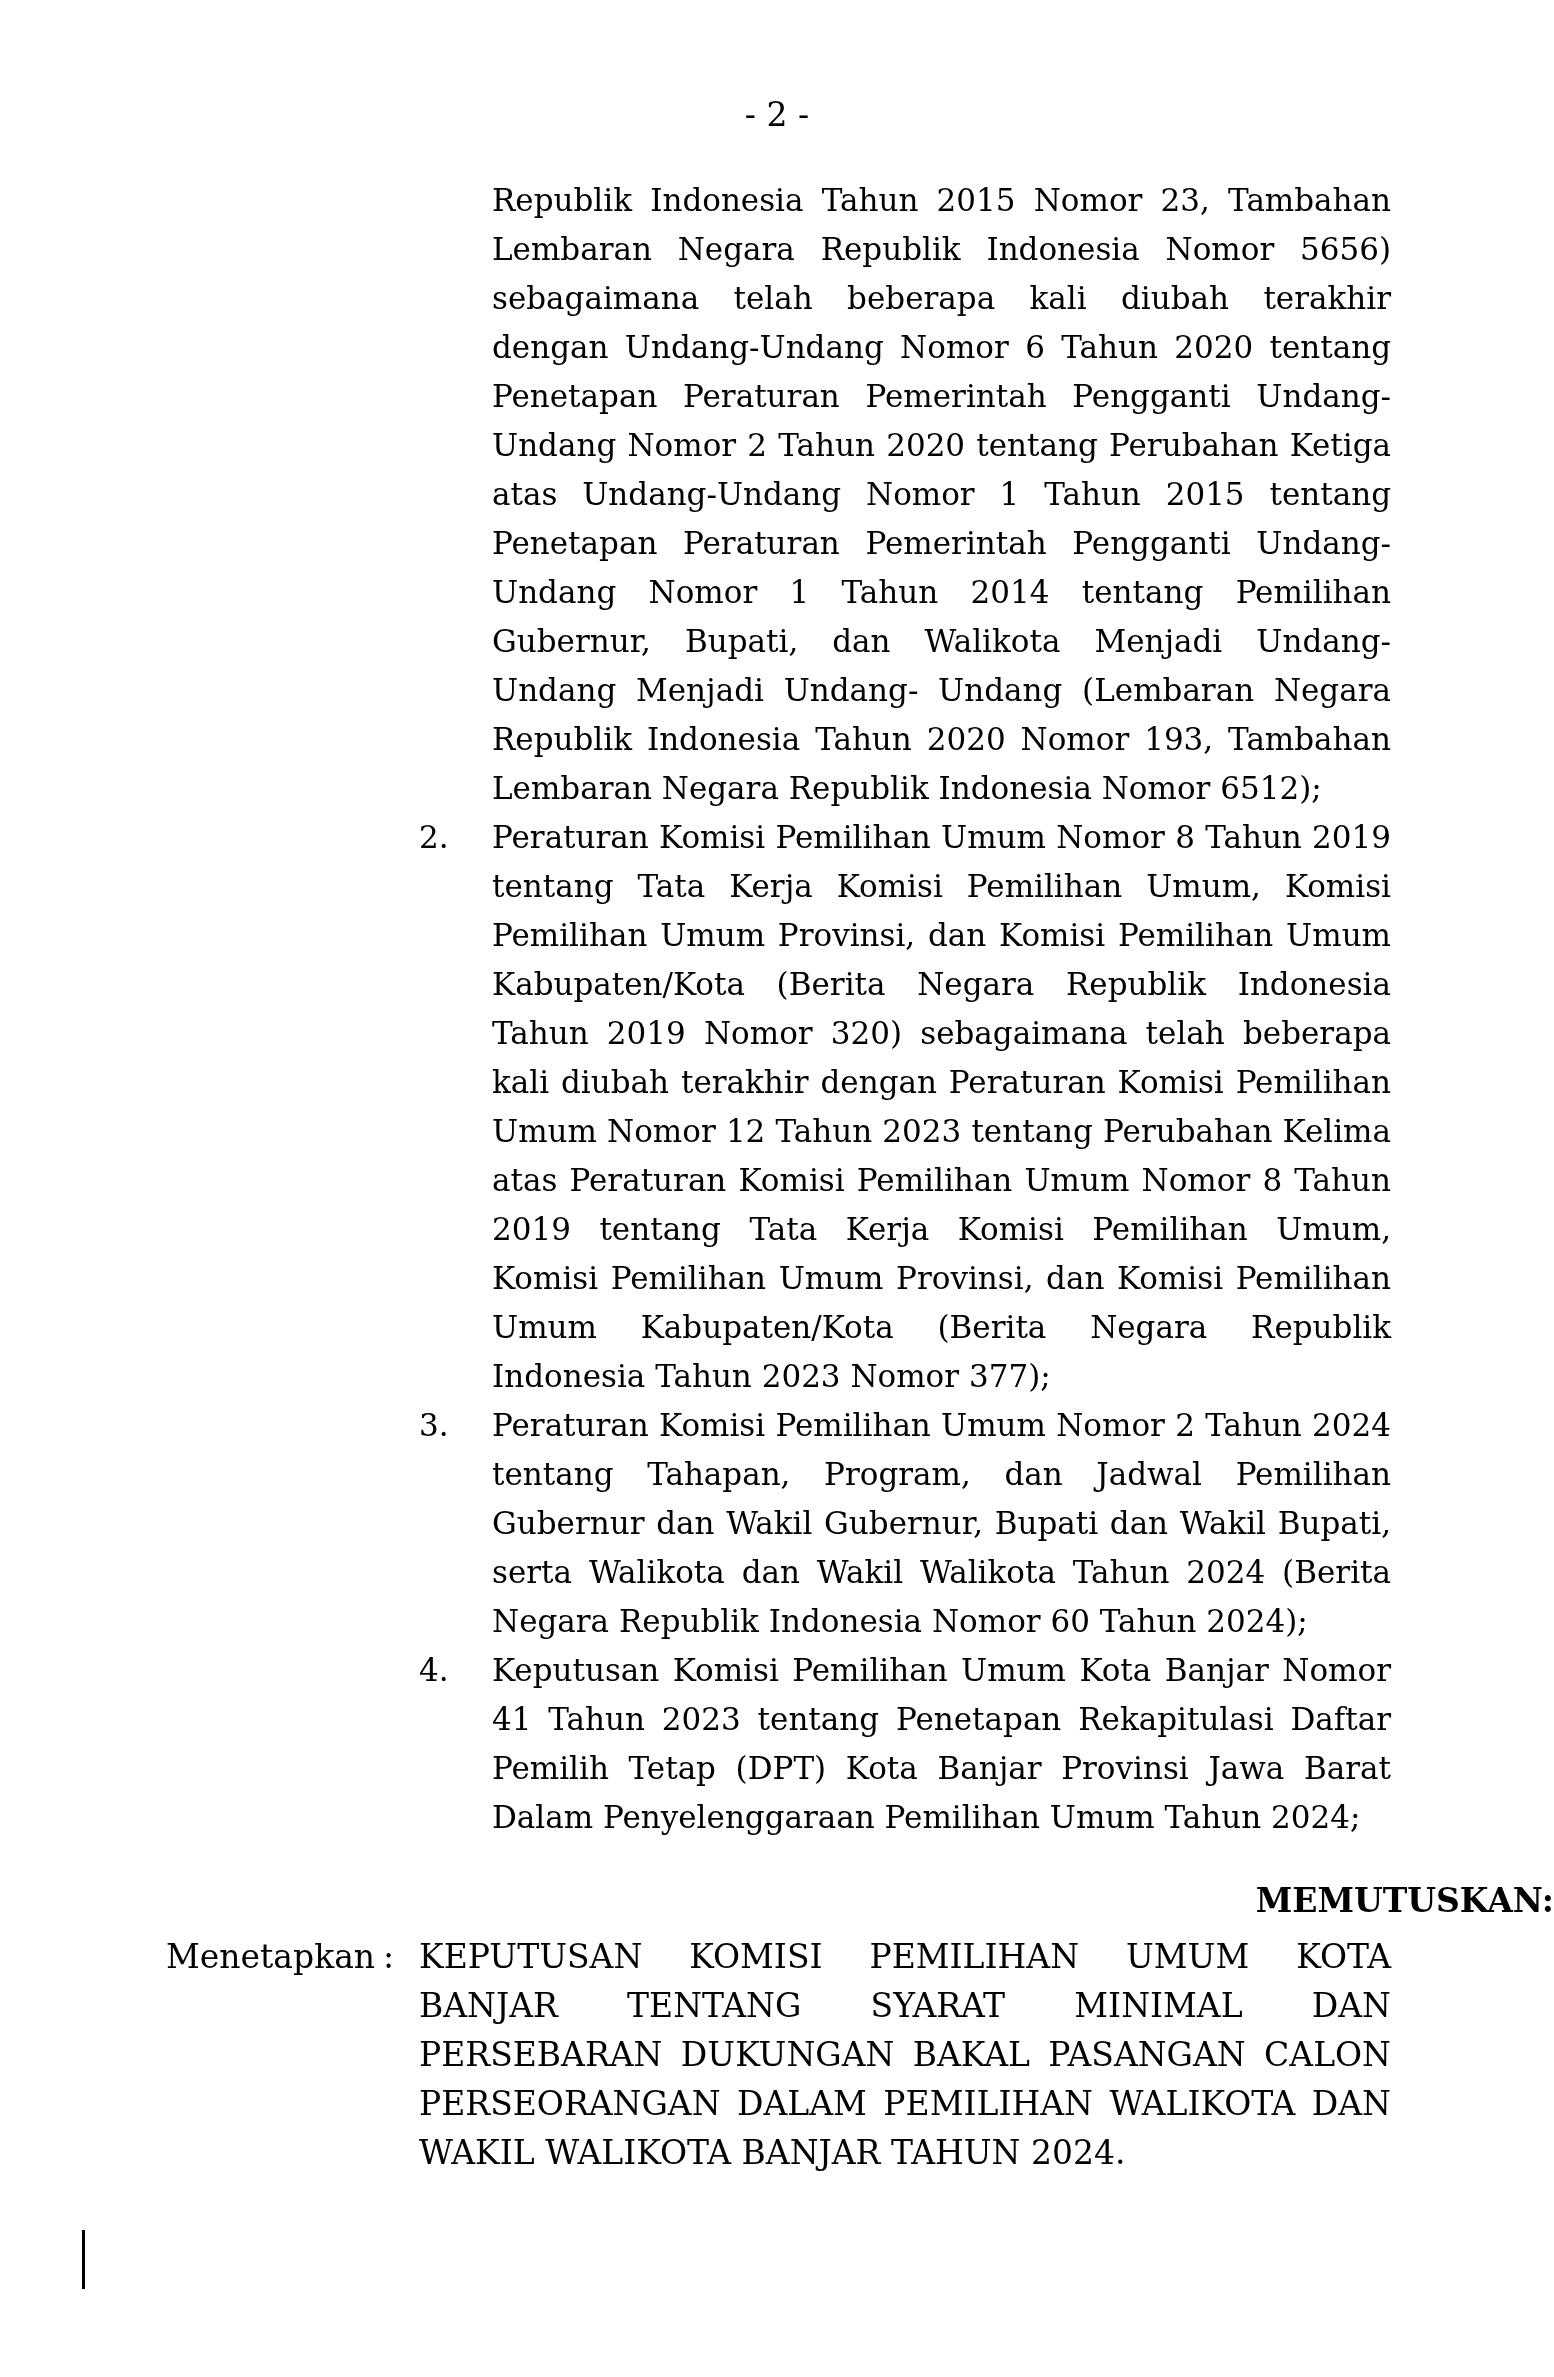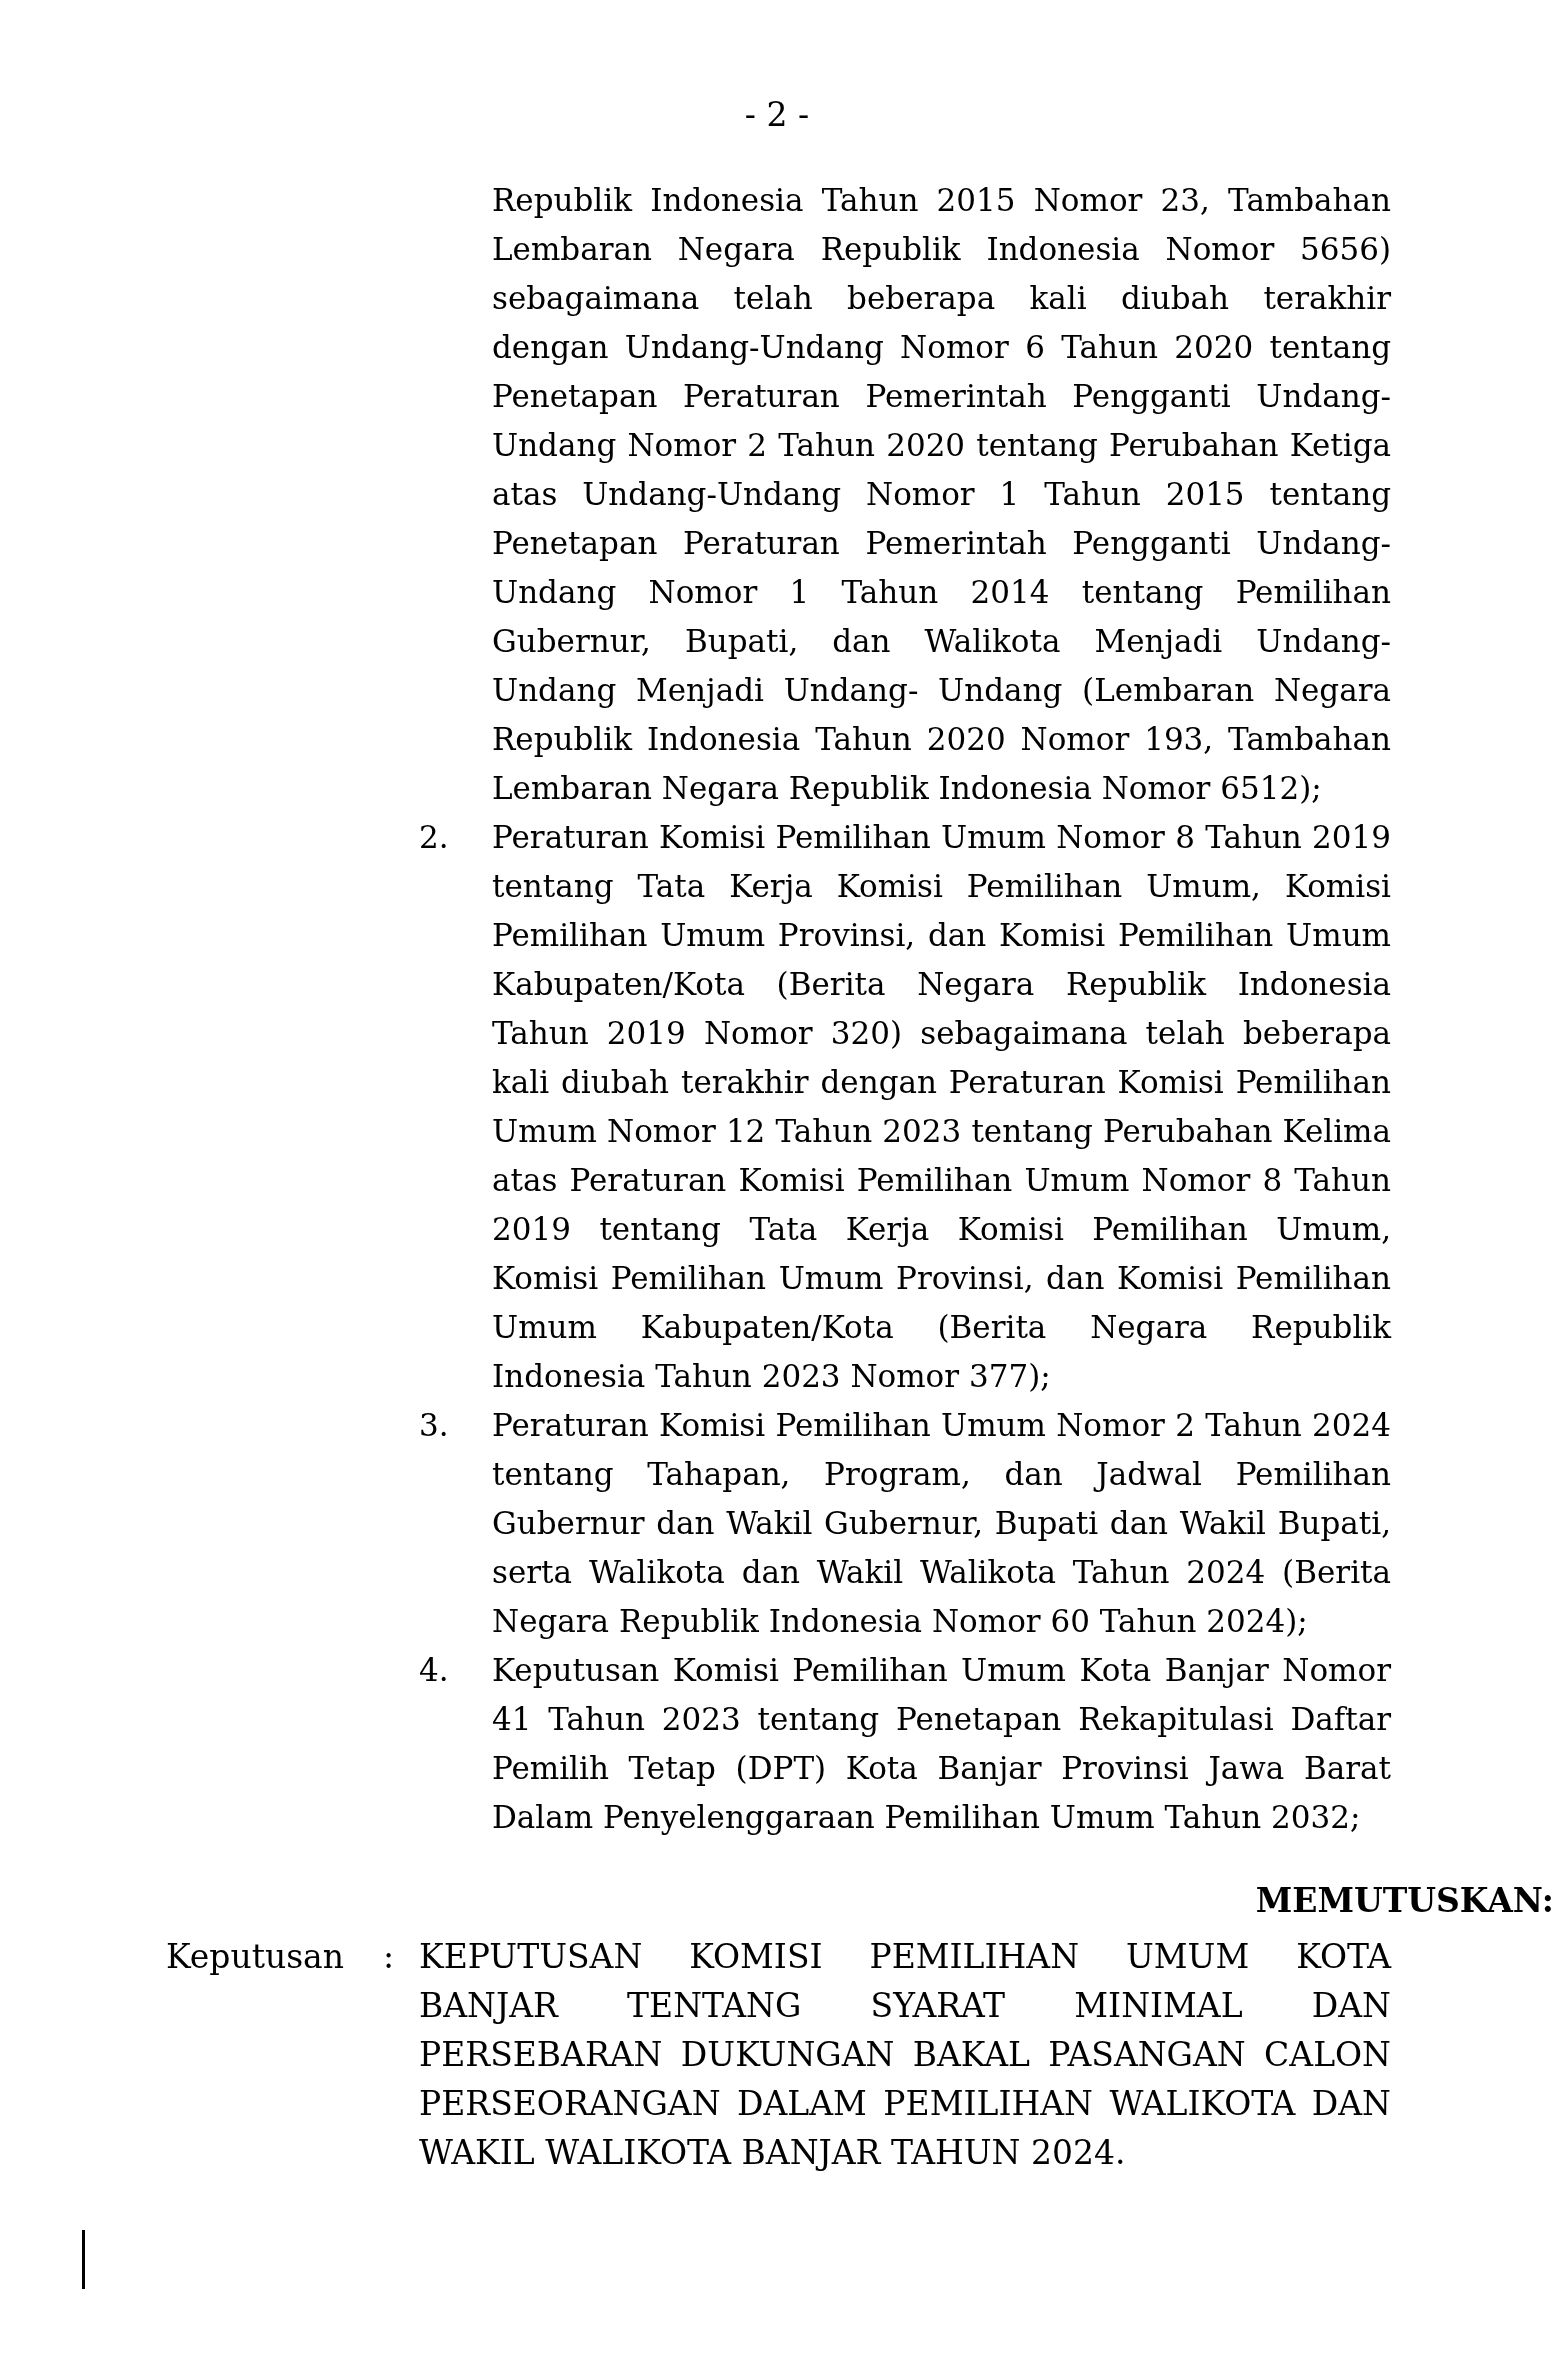--- a/index.html
+++ b/index.html
@@ -108,29 +108,29 @@
         <div>Peraturan Komisi Pemilihan Umum Nomor 8 Tahun 2019 tentang Tata Kerja Komisi Pemilihan Umum, Komisi Pemilihan Umum Provinsi, dan Komisi Pemilihan Umum Kabupaten/Kota (Berita Negara Republik Indonesia Tahun 2019 Nomor 320) sebagaimana telah beberapa kali diubah terakhir dengan Peraturan Komisi Pemilihan Umum Nomor 12 Tahun 2023 tentang Perubahan Kelima atas Peraturan Komisi Pemilihan Umum Nomor 8 Tahun 2019 tentang Tata Kerja Komisi Pemilihan Umum, Komisi Pemilihan Umum Provinsi, dan Komisi Pemilihan Umum Kabupaten/Kota (Berita Negara Republik Indonesia Tahun 2023 Nomor 377);</div>
       </div>
 
       <div class="hang">
         <span class="item-number">3.</span>
         <div>Peraturan Komisi Pemilihan Umum Nomor 2 Tahun 2024 tentang Tahapan, Program, dan Jadwal Pemilihan Gubernur dan Wakil Gubernur, Bupati dan Wakil Bupati, serta Walikota dan Wakil Walikota Tahun 2024 (Berita Negara Republik Indonesia Nomor 60 Tahun 2024);</div>
       </div>
 
       <div class="hang">
         <span class="item-number">4.</span>
-        <div>Keputusan Komisi Pemilihan Umum Kota Banjar Nomor 41 Tahun 2023 tentang Penetapan Rekapitulasi Daftar Pemilih Tetap (DPT) Kota Banjar Provinsi Jawa Barat Dalam Penyelenggaraan Pemilihan Umum Tahun 2032;</div>
+        <div>Keputusan Komisi Pemilihan Umum Kota Banjar Nomor 41 Tahun 2023 tentang Penetapan Rekapitulasi Daftar Pemilih Tetap (DPT) Kota Banjar Provinsi Jawa Barat Dalam Penyelenggaraan Pemilihan Umum Tahun 2024;</div>
       </div>
 
     </div>
 
     <div class="memutuskan-heading">MEMUTUSKAN:</div>
 
     <div class="menetapkan-row">
-      <span class="menetapkan-label">Keputusan</span>
+      <span class="menetapkan-label">Menetapkan</span>
       <span class="menetapkan-colon">:</span>
       <div class="menetapkan-body">KEPUTUSAN KOMISI PEMILIHAN UMUM KOTA BANJAR TENTANG SYARAT MINIMAL DAN PERSEBARAN DUKUNGAN BAKAL PASANGAN CALON PERSEORANGAN DALAM PEMILIHAN WALIKOTA DAN WAKIL WALIKOTA BANJAR TAHUN 2024.</div>
     </div>
 
   </div>
 
   <div class="margin-mark"></div>
 
 </div>
 

